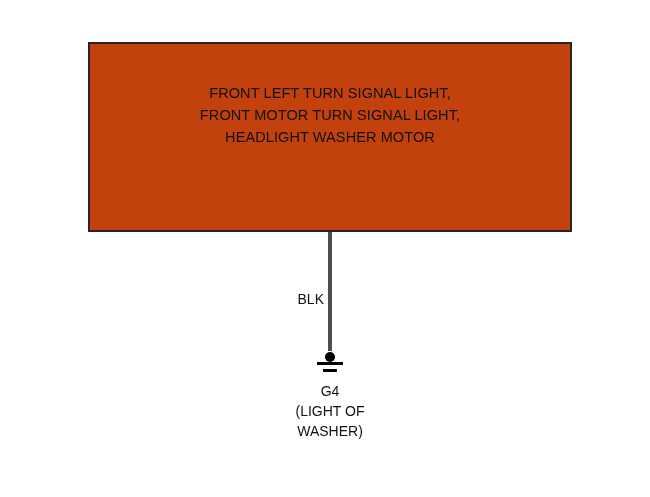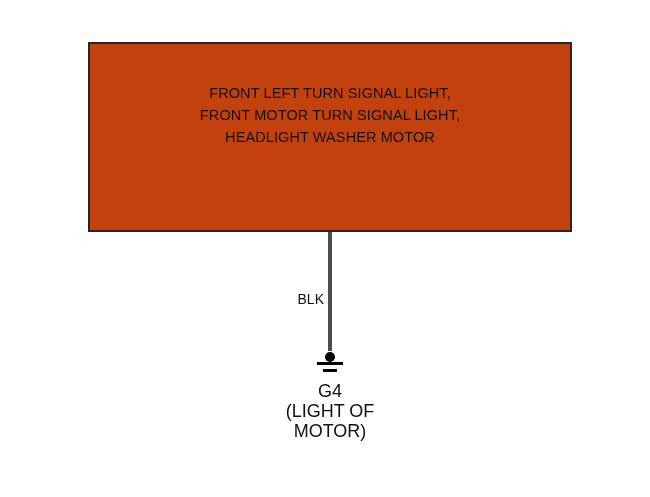--- a/index.html
+++ b/index.html
@@ -104,21 +104,21 @@
     background: #000000;
   }
 
   
   .ground-caption {
     position: absolute;
     left: 180px;
     top: 381px;
     width: 300px;
     text-align: center;
-    font-size: 18px;
+    font-size: 14px;
     line-height: 20px;
     color: #111111;
     white-space: nowrap;
   }
   .ground-caption span {
     display: block;
   }
 </style>
 </head>
 <body>
@@ -139,16 +139,16 @@
 
   <div class="ground-symbol">
     <div class="ground-dot"></div>
     <div class="ground-bar-top"></div>
     <div class="ground-bar-bottom"></div>
   </div>
 
   <div class="ground-caption">
     <span>G4</span>
     <span>(LIGHT OF</span>
-    <span>MOTOR)</span>
+    <span>WASHER)</span>
   </div>
 
 </div>
 
 </body></html>

